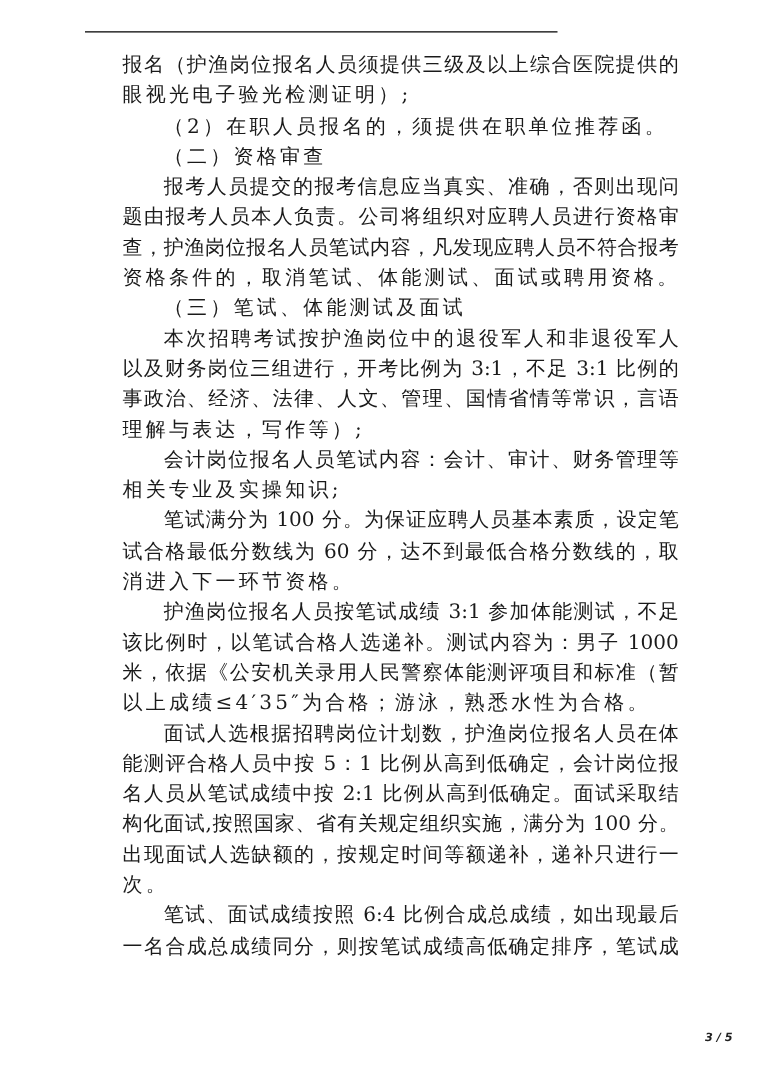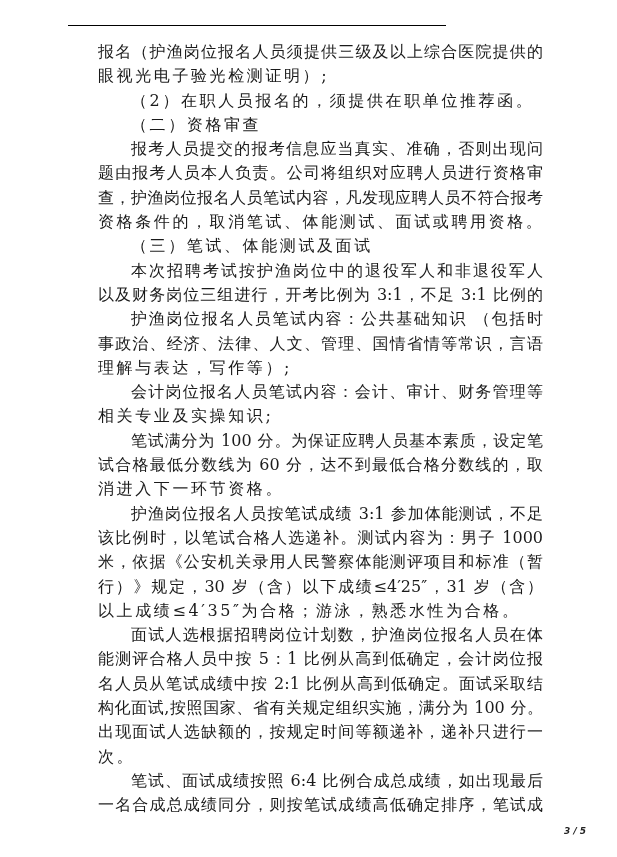--- a/index.html
+++ b/index.html
@@ -24,32 +24,30 @@
     <div class="line">眼视光电子验光检测证明）;</div>
     <div class="line indent">（2）在职人员报名的，须提供在职单位推荐函。</div>
     <div class="line indent">（二）资格审查</div>
     <div class="line indent just">报考人员提交的报考信息应当真实、准确，否则出现问</div>
     <div class="line just">题由报考人员本人负责。公司将组织对应聘人员进行资格审</div>
     <div class="line just">查，护渔岗位报名人员笔试内容，凡发现应聘人员不符合报考</div>
     <div class="line">资格条件的，取消笔试、体能测试、面试或聘用资格。</div>
     <div class="line indent">（三）笔试、体能测试及面试</div>
     <div class="line indent just">本次招聘考试按护渔岗位中的退役军人和非退役军人</div>
     <div class="line just">以及财务岗位三组进行，开考比例为 3:1，不足 3:1 比例的</div>
-    <div class="line indent just">护渔岗位报名人员笔试内容：公共基础知识 （包括时</div>
     <div class="line just">事政治、经济、法律、人文、管理、国情省情等常识，言语</div>
     <div class="line">理解与表达，写作等）;</div>
     <div class="line indent just">会计岗位报名人员笔试内容：会计、审计、财务管理等</div>
     <div class="line">相关专业及实操知识;</div>
     <div class="line indent just">笔试满分为 100 分。为保证应聘人员基本素质，设定笔</div>
     <div class="line just">试合格最低分数线为 60 分，达不到最低合格分数线的，取</div>
     <div class="line">消进入下一环节资格。</div>
     <div class="line indent just">护渔岗位报名人员按笔试成绩 3:1 参加体能测试，不足</div>
     <div class="line just">该比例时，以笔试合格人选递补。测试内容为：男子 1000</div>
     <div class="line just">米，依据《公安机关录用人民警察体能测评项目和标准（暂</div>
-    <div class="line just">行）》规定，30 岁（含）以下成绩≤4′25″，31 岁（含）</div>
     <div class="line">以上成绩≤4′35″为合格；游泳，熟悉水性为合格。</div>
     <div class="line indent just">面试人选根据招聘岗位计划数，护渔岗位报名人员在体</div>
     <div class="line just">能测评合格人员中按 5：1 比例从高到低确定，会计岗位报</div>
     <div class="line just">名人员从笔试成绩中按 2:1 比例从高到低确定。面试采取结</div>
     <div class="line just">构化面试,按照国家、省有关规定组织实施，满分为 100 分。</div>
     <div class="line just">出现面试人选缺额的，按规定时间等额递补，递补只进行一</div>
     <div class="line">次。</div>
     <div class="line indent just">笔试、面试成绩按照 6:4 比例合成总成绩，如出现最后</div>
     <div class="line just">一名合成总成绩同分，则按笔试成绩高低确定排序，笔试成</div>
   </div>

